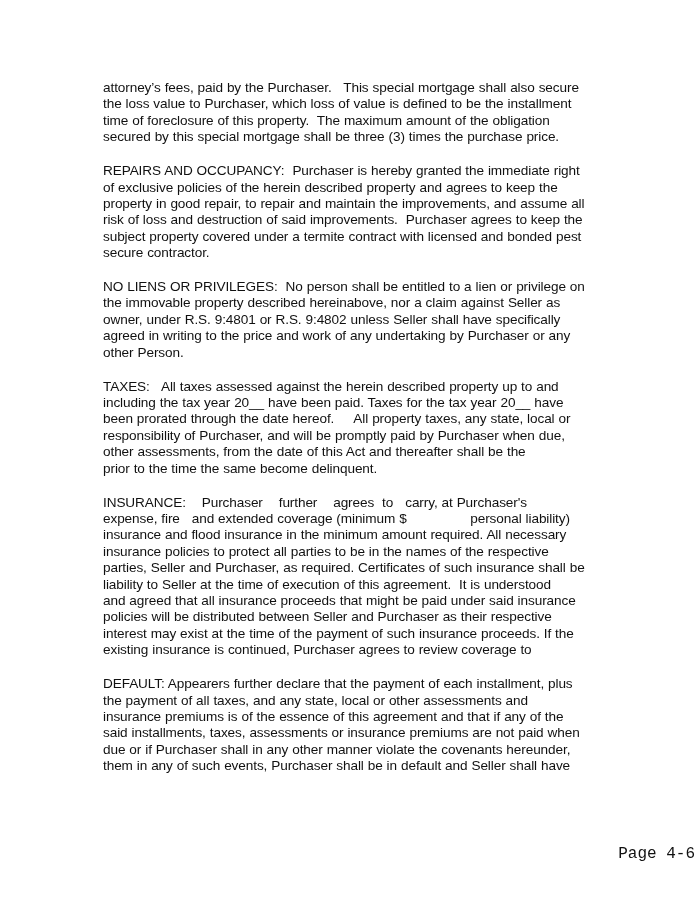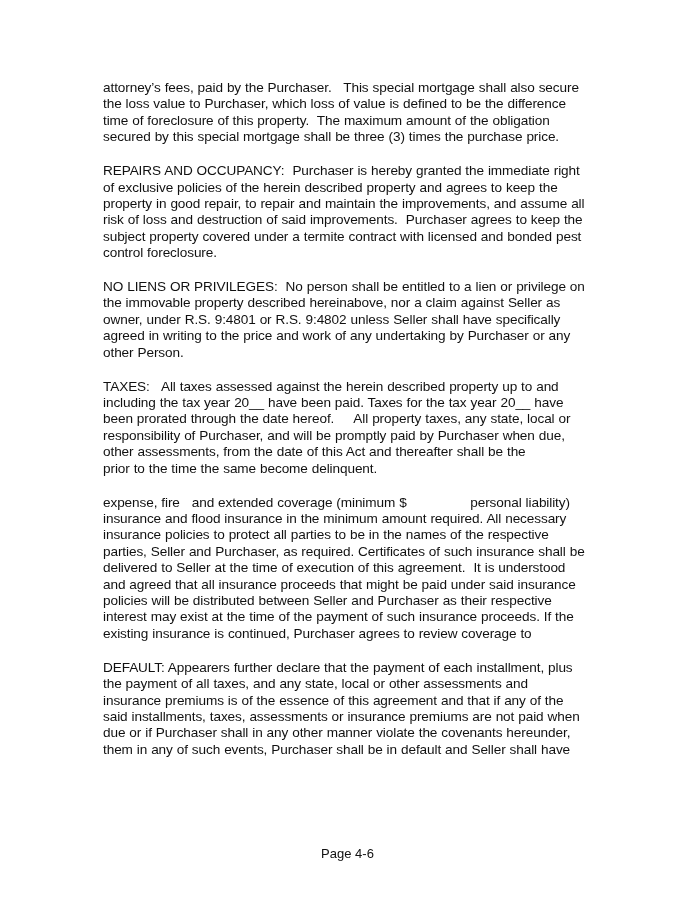--- a/index.html
+++ b/index.html
@@ -38,70 +38,72 @@
   }
   .line {
     display: block;
     white-space: pre;
   }
   .footer {
     position: absolute;
     left: 0;
     width: 695px;
     top: 846px;
-    text-align: center;
-    font-size: 13px;
+    text-align: right;
+    font-size: 16px;
     line-height: 16px;
+    font-family: Liberation Mono, monospace;
   }
 </style>
 </head>
 <body>
 
 <div class="page">
   <div class="body-text">
 
     <p class="para">
       <span class="line">attorney’s fees, paid by the Purchaser.   This special mortgage shall also secure</span>
-      <span class="line">the loss value to Purchaser, which loss of value is defined to be the difference</span>
+      <span class="line">the loss value to Purchaser, which loss of value is defined to be the installment</span>
       <span class="line">time of foreclosure of this property.  The maximum amount of the obligation</span>
       <span class="line">secured by this special mortgage shall be three (3) times the purchase price.</span>
     </p>
 
     <p class="para">
       <span class="line">REPAIRS AND OCCUPANCY:  Purchaser is hereby granted the immediate right</span>
       <span class="line">of exclusive policies of the herein described property and agrees to keep the</span>
       <span class="line">property in good repair, to repair and maintain the improvements, and assume all</span>
       <span class="line">risk of loss and destruction of said improvements.  Purchaser agrees to keep the</span>
       <span class="line">subject property covered under a termite contract with licensed and bonded pest</span>
-      <span class="line">control foreclosure.</span>
+      <span class="line">secure contractor.</span>
     </p>
 
     <p class="para">
       <span class="line">NO LIENS OR PRIVILEGES:  No person shall be entitled to a lien or privilege on</span>
       <span class="line">the immovable property described hereinabove, nor a claim against Seller as</span>
       <span class="line">owner, under R.S. 9:4801 or R.S. 9:4802 unless Seller shall have specifically</span>
       <span class="line">agreed in writing to the price and work of any undertaking by Purchaser or any</span>
       <span class="line">other Person.</span>
     </p>
 
     <p class="para">
       <span class="line">TAXES:   All taxes assessed against the herein described property up to and</span>
       <span class="line">including the tax year 20__ have been paid. Taxes for the tax year 20__ have</span>
       <span class="line">been prorated through the date hereof.     All property taxes, any state, local or</span>
       <span class="line">responsibility of Purchaser, and will be promptly paid by Purchaser when due,</span>
       <span class="line">other assessments, from the date of this Act and thereafter shall be the</span>
       <span class="line">prior to the time the same become delinquent.</span>
     </p>
 
     <p class="para">
+      <span class="line">INSURANCE:    Purchaser    further    agrees  to   carry, at Purchaser's</span>
       <span class="line">expense, fire   and extended coverage (minimum $                personal liability)</span>
       <span class="line">insurance and flood insurance in the minimum amount required. All necessary</span>
       <span class="line">insurance policies to protect all parties to be in the names of the respective</span>
       <span class="line">parties, Seller and Purchaser, as required. Certificates of such insurance shall be</span>
-      <span class="line">delivered to Seller at the time of execution of this agreement.  It is understood</span>
+      <span class="line">liability to Seller at the time of execution of this agreement.  It is understood</span>
       <span class="line">and agreed that all insurance proceeds that might be paid under said insurance</span>
       <span class="line">policies will be distributed between Seller and Purchaser as their respective</span>
       <span class="line">interest may exist at the time of the payment of such insurance proceeds. If the</span>
       <span class="line">existing insurance is continued, Purchaser agrees to review coverage to</span>
     </p>
 
     <p class="para">
       <span class="line">DEFAULT: Appearers further declare that the payment of each installment, plus</span>
       <span class="line">the payment of all taxes, and any state, local or other assessments and</span>
       <span class="line">insurance premiums is of the essence of this agreement and that if any of the</span>

